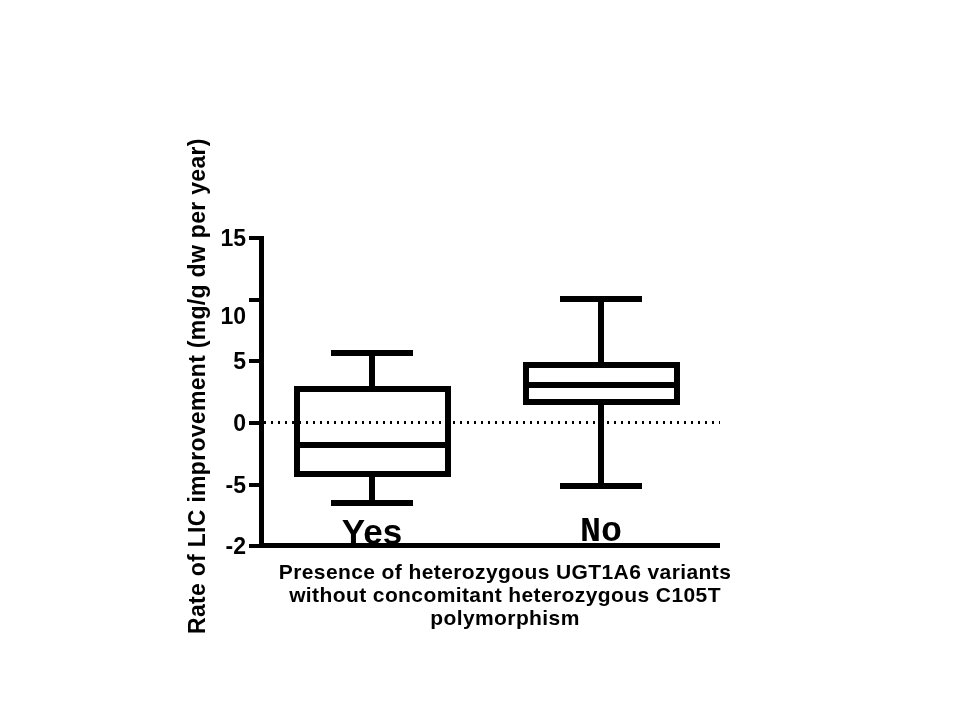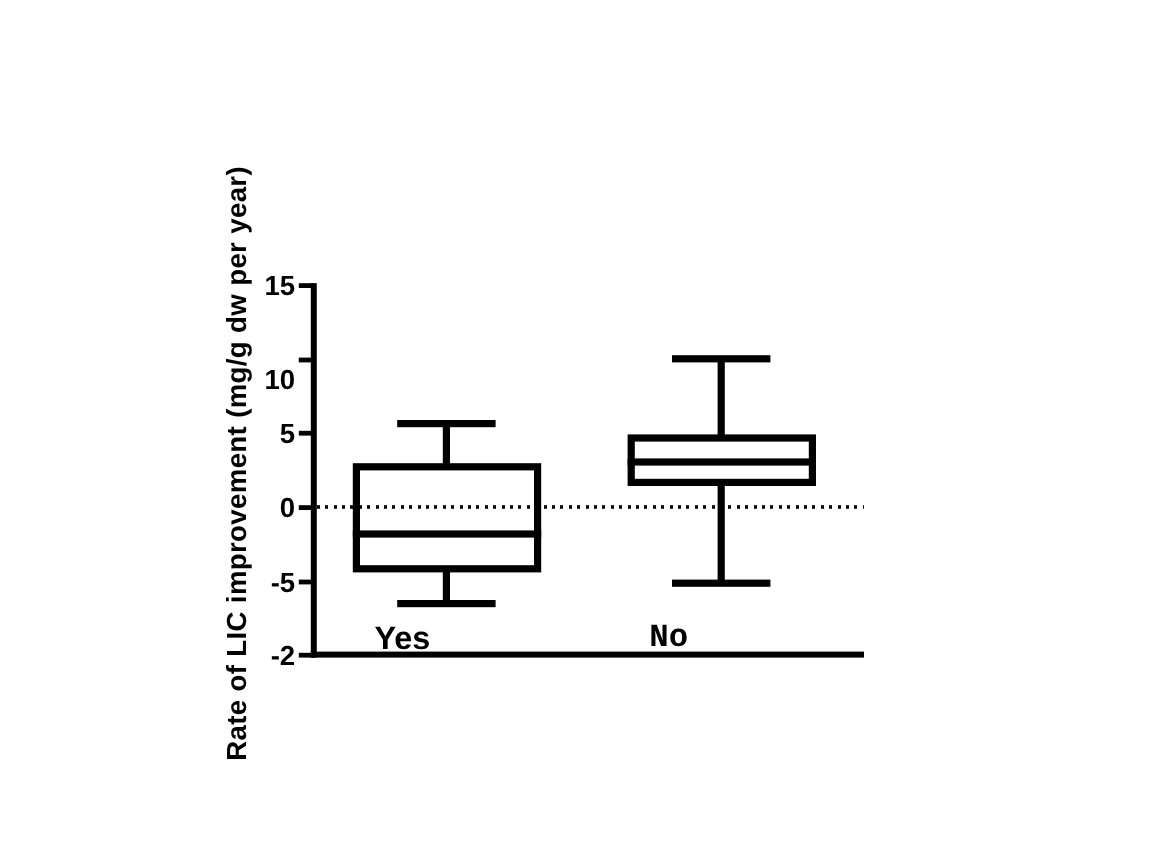--- a/index.html
+++ b/index.html
@@ -31,22 +31,22 @@
     background: repeating-linear-gradient(to right, #000 0 2.5px, transparent 2.5px 7px);
     z-index: 6;
   }
   
   .line { position: absolute; background: #000; z-index: 3; }
   .boxrect {
     position: absolute; box-sizing: border-box;
     border: 6px solid #000; background: transparent; z-index: 4;
   }
   .catlbl {
-    position: absolute; width: 120px; text-align: left;
-    font-size: 27px; font-weight: bold; line-height: 30px; z-index: 5;
+    position: absolute; width: 120px; text-align: center;
+    font-size: 35px; font-weight: bold; line-height: 30px; z-index: 5;
   }
   
   .y-title {
     left: -48px; top: 374px; width: 490px; height: 30px;
     line-height: 30px; text-align: center;
     font-size: 23px; font-weight: bold; letter-spacing: 0.3px;
     transform: rotate(-90deg); transform-origin: 50% 50%;
     white-space: nowrap;
   }
   .x-title {
@@ -96,14 +96,19 @@
         <div class="line" style="left: 598px; top: 298.568px; width: 6px; height: 66.528px;"></div>
         <div class="line" style="left: 598px; top: 402.056px; width: 6px; height: 83.776px;"></div>
         <div class="line" style="left: 560px; top: 295.568px; width: 82px; height: 6px;"></div>
         <div class="line" style="left: 560px; top: 482.832px; width: 82px; height: 6px;"></div>
         <div class="boxrect" style="left: 522.5px; top: 362.096px; width: 157px; height: 42.96px;"></div>
         <div class="line" style="left: 522.5px; top: 381.808px; width: 157px; height: 6px; z-index: 5;"></div>
         <div class="catlbl" style="left: 541px; top: 517px; font-family: Liberation Mono, monospace;">No</div>
       </div>
     </div>
 
+  <div class="abs x-title">
+    <div>Presence of heterozygous UGT1A6 variants</div>
+    <div>without concomitant heterozygous C105T</div>
+    <div>polymorphism</div>
+  </div>
 
 </div>
 
 </body></html>

